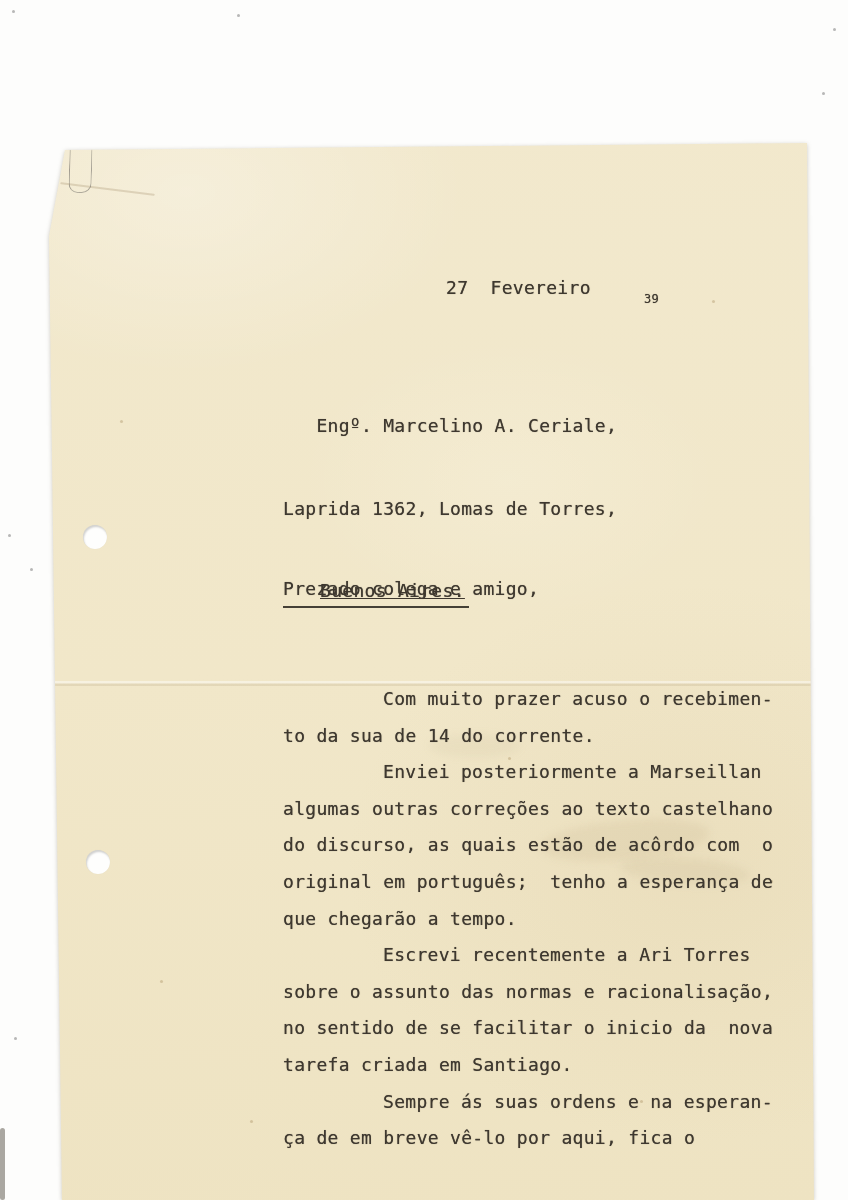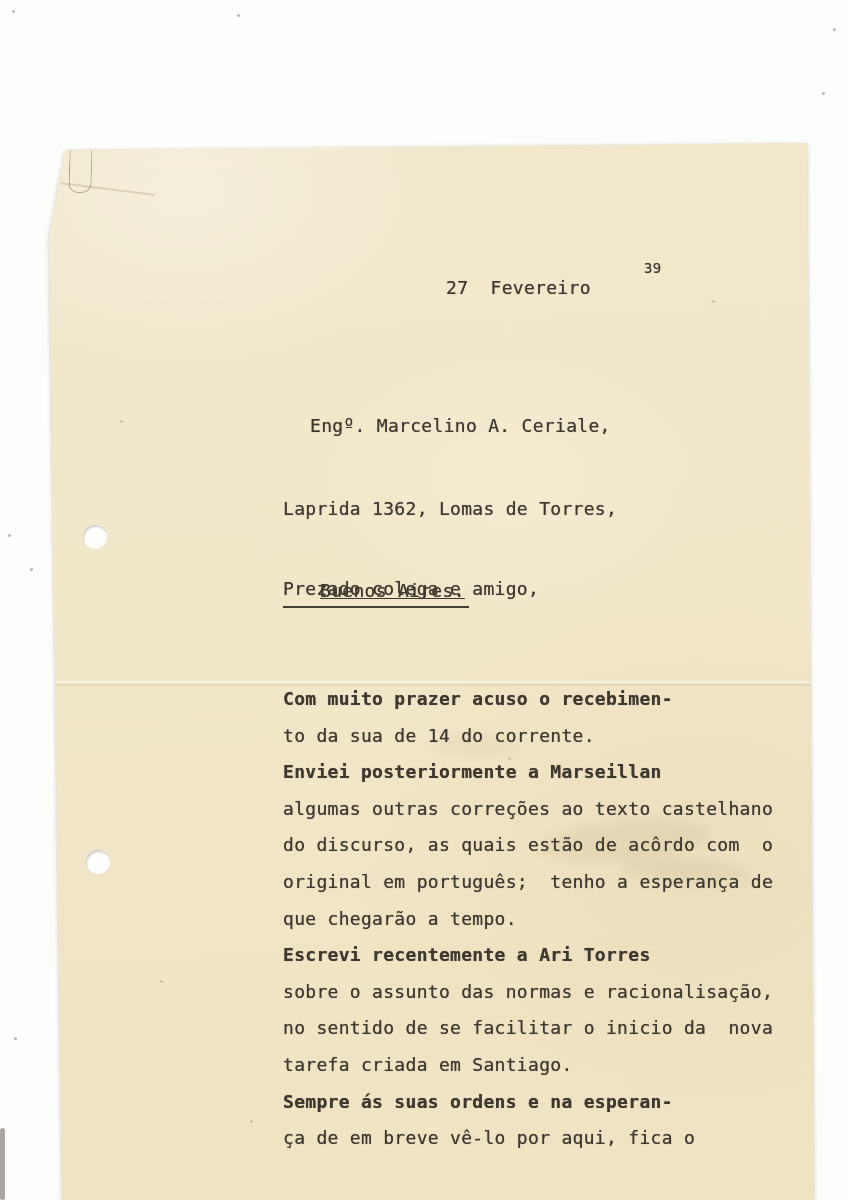--- a/index.html
+++ b/index.html
@@ -23,33 +23,33 @@
       radial-gradient(ellipse 300px 200px at 60% 40%, rgba(255,252,240,0.18), transparent 70%),
       linear-gradient(177deg,#f2e9ce 0%,#f1e7c9 55%,#eee3c2 100%);
   }
   .ink{
     color:#3e382f;
     text-shadow:0 0 0.7px rgba(62,56,47,0.75);
     white-space:pre;
   }
   .abs{position:absolute;}
   .date-day{left:446px;top:277px;font-size:18px;letter-spacing:0.3px;}
-  .date-year{left:644px;top:260px;font-size:14px;letter-spacing:0.3px;}
+  .date-year{left:644px;top:292px;font-size:12px;letter-spacing:0.3px;}
   .address{left:283px;top:357px;font-size:18px;letter-spacing:0.3px;line-height:27.5px;}
-  .addr-line1{padding-left:27px;}
+  .addr-line1{padding-left:27px;text-align:right;}
   .addr-line3 .ul{
     display:inline-block;
     padding-left:37px;padding-right:4px;padding-bottom:1px;
     border-bottom:2px solid #45403６;
     border-bottom:2px solid #454036;
     text-decoration:underline;
   }
   .body-block{left:283px;top:498px;font-size:18px;letter-spacing:0.3px;line-height:36.6px;width:520px;}
   .line{white-space:pre;}
-  .indent-1{font-weight:bold;}
+  .indent-1{margin-left:100px;}
   .crease-main{
     position:absolute;left:50px;top:681px;width:764px;height:5px;
     background:linear-gradient(to bottom,rgba(255,255,255,0.55) 0 40%,rgba(151,130,92,0.20) 60% 100%);
     opacity:0.8;
   }
   .crease-top{
     position:absolute;left:60px;top:188px;width:95px;height:2px;
     background:rgba(158,138,100,0.28);
     transform:rotate(7deg);
     border-radius:2px;

